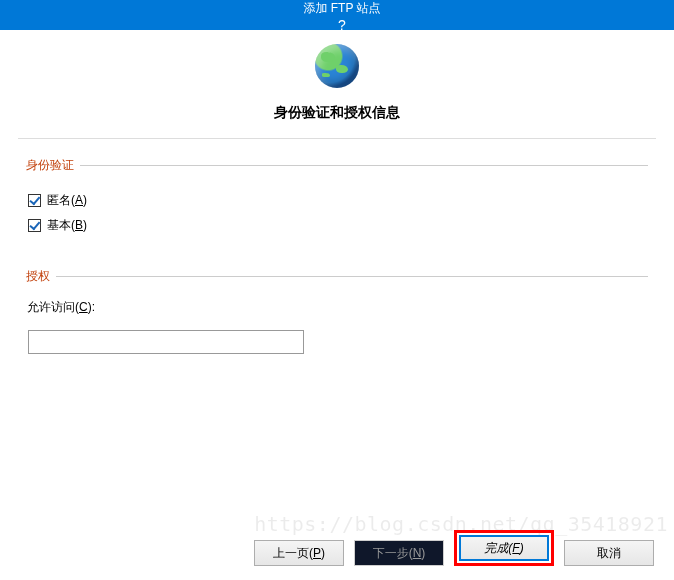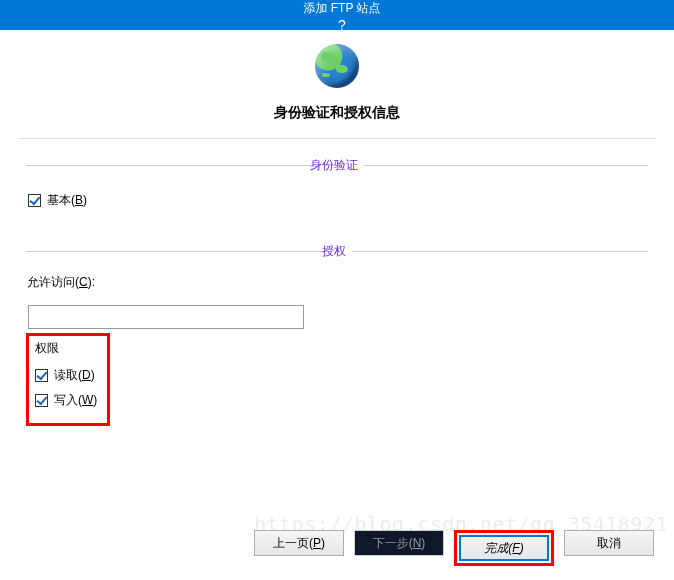--- a/index.html
+++ b/index.html
@@ -56,23 +56,22 @@
       padding: 18px 26px 0 26px;
     }
     fieldset {
       border: none;
       border-top: 1px solid #ccc;
       padding: 10px 0 12px 0;
       margin-bottom: 14px;
     }
     legend {
       padding-right: 6px;
-      color: #6d28d9;
-      font-size: 12px;
-      text-align: center;
+      color: #c2410c;
+      font-size: 12px;
     }
     .checkrow {
       display: flex;
       align-items: center;
       gap: 6px;
       margin: 8px 0 8px 2px;
     }
     .checkbox {
       width: 13px; height: 13px;
       border: 1px solid #333;
@@ -126,21 +125,21 @@
       font-size: 12px;
       display: block;
       padding: 4px 0 2px 2px;
     }
     .footer {
       position: absolute;
       bottom: 14px;
       right: 20px;
       display: flex;
       gap: 10px;
-      align-items: flex-start;
+      align-items: flex-end;
     }
     .btn {
       min-width: 90px;
       height: 26px;
       border: 1px solid #adadad;
       background: linear-gradient(#f5f5f5,#e6e6e6);
       display: flex; align-items: center; justify-content: center;
       padding: 0 12px;
       font-size: 12px;
       color: #000;
@@ -183,46 +182,39 @@
   <div class="globe"></div>
   <div class="header-title">身份验证和授权信息</div>
 </div>
 <div class="sep"></div>
 
 <div class="content">
 
   <fieldset>
     <legend>身份验证</legend>
 
+    <div class="checkrow">
+      <span class="checkbox checked"></span>
+      <span><span>匿名</span>(<span class="accesskey">A</span>)</span>
+    </div>
 
     <div class="checkrow">
       <span class="checkbox checked"></span>
       <span><span>基本</span>(<span class="accesskey">B</span>)</span>
     </div>
   </fieldset>
 
   <fieldset>
     <legend>授权</legend>
 
     <span class="field-label"><span>允许访问</span>(<span class="accesskey">C</span>):</span>
 
 
     <div class="textbox" value=""></div>
 
-    <div class="perm-box">
-      <span class="legend-inline">权限</span>
-      <div class="checkrow">
-        <span class="checkbox checked"></span>
-        <span><span>读取</span>(<span class="accesskey">D</span>)</span>
-      </div>
-      <div class="checkrow">
-        <span class="checkbox checked"></span>
-        <span><span>写入</span>(<span class="accesskey">W</span>)</span>
-      </div>
-    </div>
   </fieldset>
 
 </div>
 
 <div class="watermark">https://blog.csdn.net/qq_35418921</div>
 
 <div class="footer">
   <div class="btn"><span>上一页</span>(<span class="accesskey">P</span>)</div>
   <div class="btn disabled"><span>下一步</span>(<span class="accesskey">N</span>)</div>
   <div class="finish-wrap">

